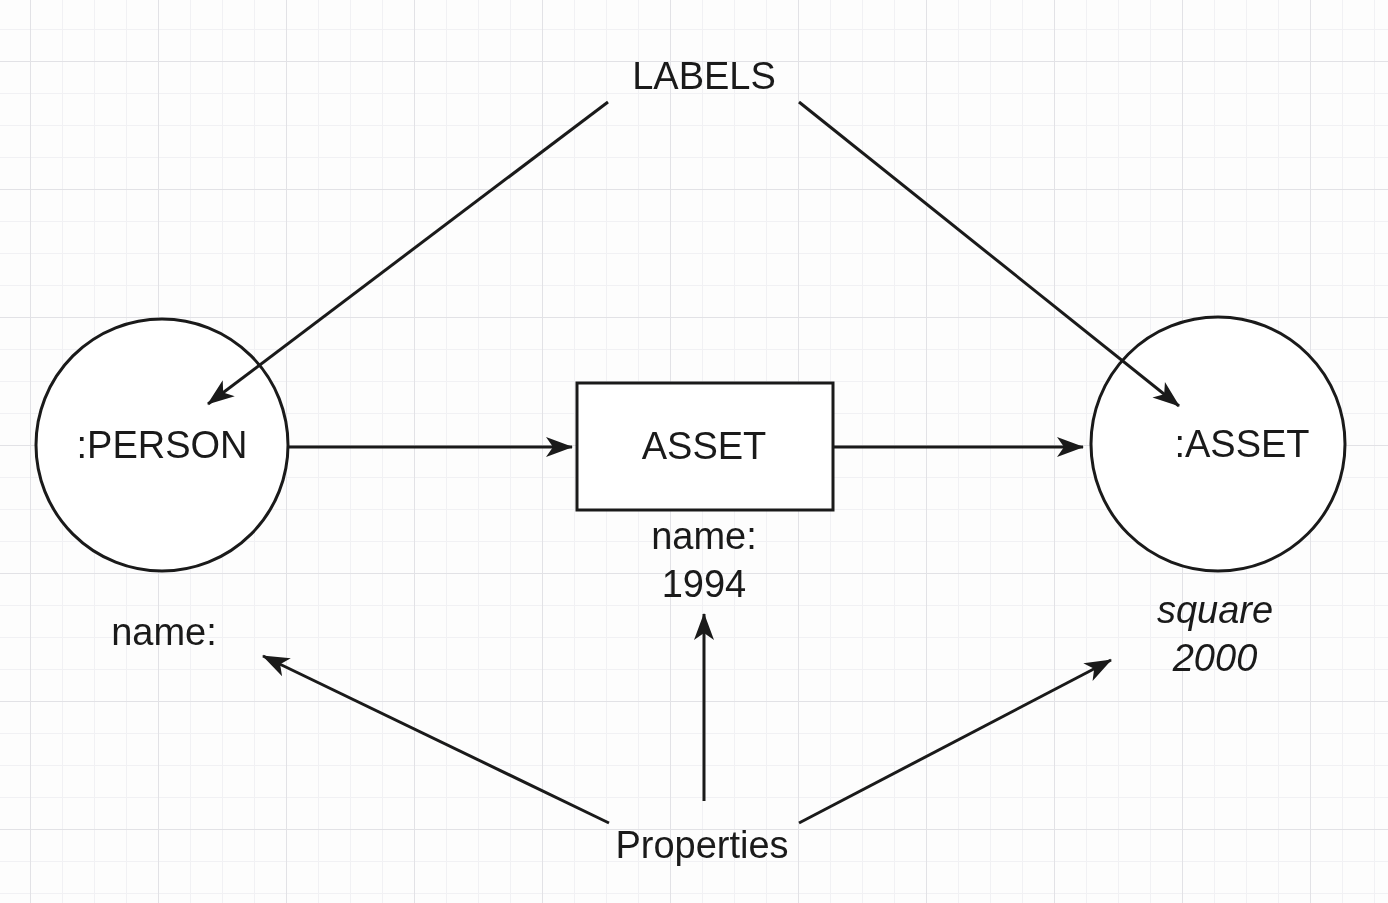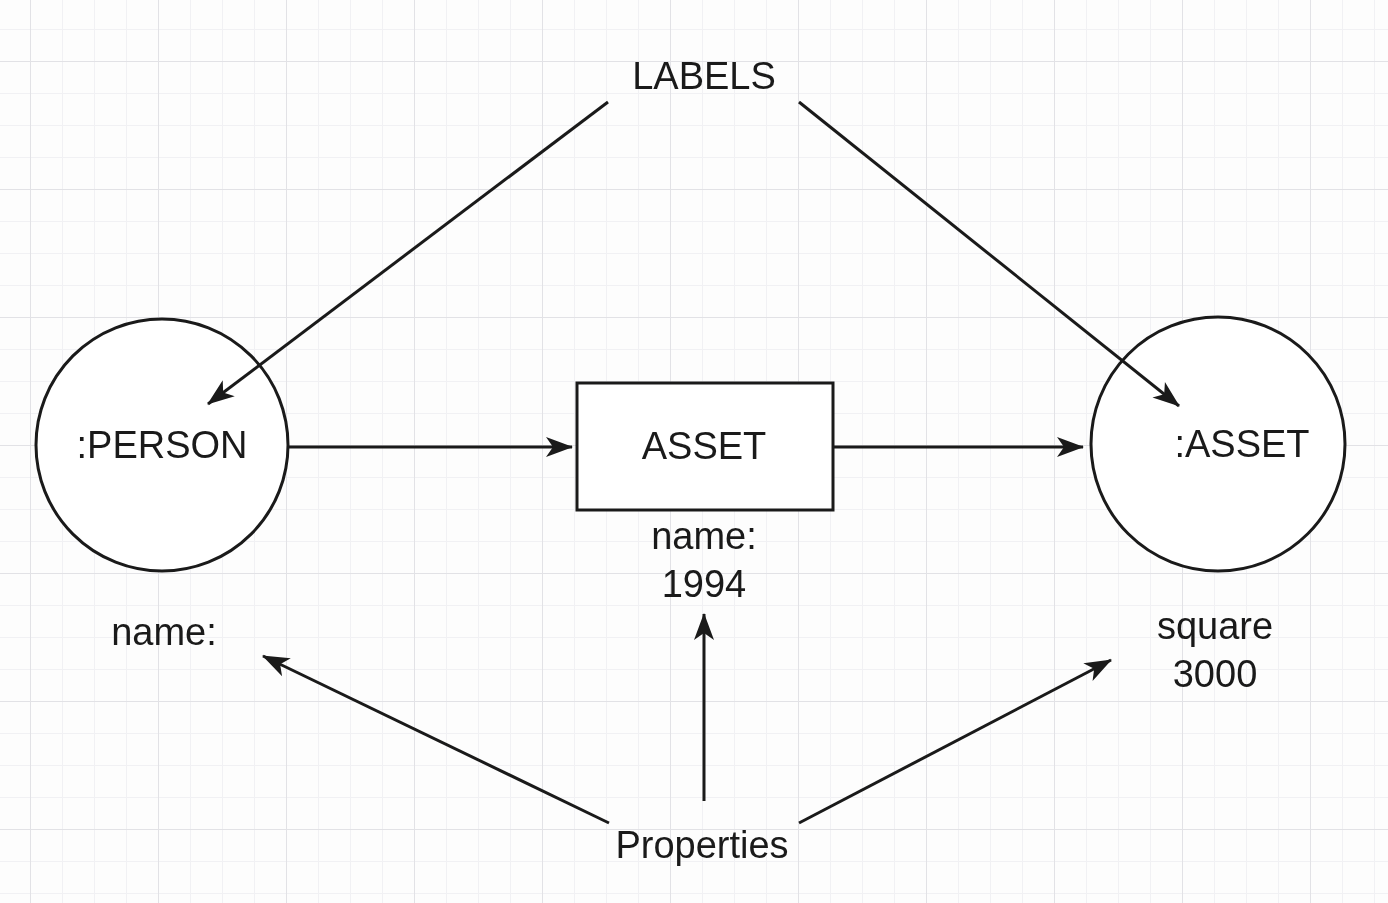--- a/index.html
+++ b/index.html
@@ -74,18 +74,18 @@
 
   <div class="txt" style="left:704px; top:512px;">
     <div>name:</div>
     <div>1994</div>
   </div>
 
   <div class="txt" style="left:164px; top:608px;">
     <div>name:</div>
   </div>
 
-  <div class="txt" style="left:1215px; top:602px;">
+  <div class="txt" style="left:1215px; top:586px;font-style:italic;">
     <div>square</div>
-    <div>3000</div>
+    <div>2000</div>
   </div>
 
 </div>
 
 </body></html>

